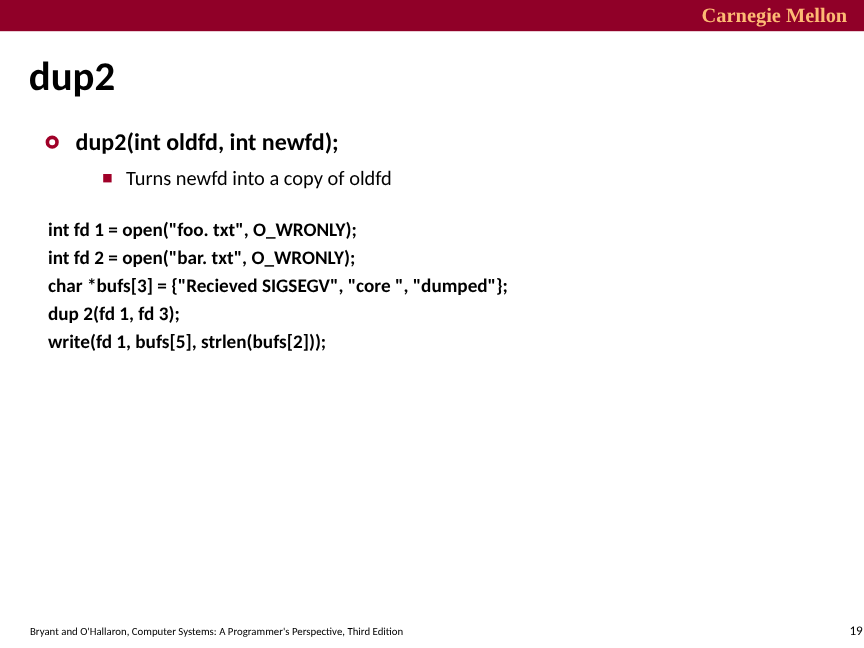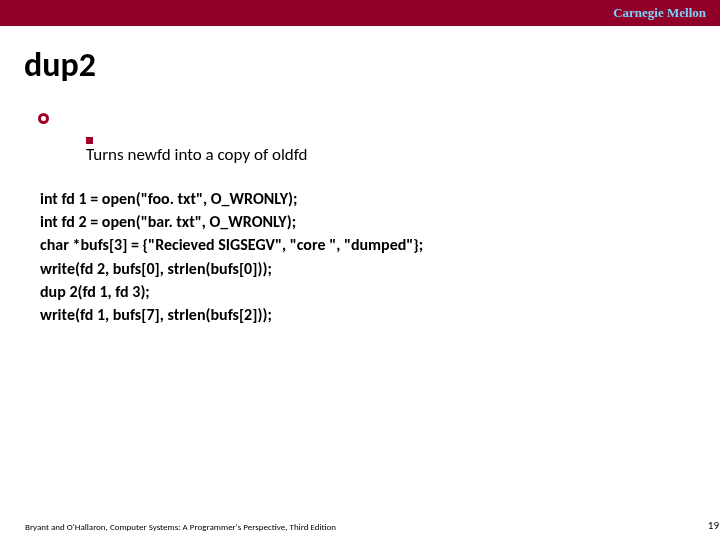--- a/index.html
+++ b/index.html
@@ -14,23 +14,23 @@
   .header-bar {
     width: 100%;
     height: 26px;
     background: #900028;
     display: flex;
     justify-content: flex-end;
     align-items: center;
     padding-right: 14px;
   }
   .header-bar span {
-    color: #7dd3fc;
+    color: #fdba74;
     font-weight: bold;
-    font-size: 13px;
+    font-size: 17px;
     font-family: "Times New Roman", serif;
   }
   .title {
     font-size: 34px;
     font-weight: bold;
     color: #000;
     padding: 18px 10px 8px 24px;
   }
   .content {
     padding: 0 28px 0 38px;
@@ -54,21 +54,20 @@
     font-size: 20px;
     font-weight: bold;
     line-height: 1.25;
   }
   .level2 {
     display: flex;
     align-items: flex-start;
     margin-left: 48px;
     margin-top: 6px;
     margin-bottom: 10px;
-    flex-direction: column;
   }
   .sq-bullet {
     width: 7px;
     height: 7px;
     background: #A00028;
     flex-shrink: 0;
     margin-top: 7px;
     margin-right: 12px;
   }
   .level2-text {
@@ -109,35 +108,35 @@
 <div class="header-bar">
   <span>Carnegie Mellon</span>
 </div>
 
 <div class="title">dup2</div>
 
 <div class="content">
 
   <div class="level1">
     <div class="circ-bullet"></div>
+    <div class="level1-text">dup2(int oldfd, int newfd);</div>
   </div>
 
   <div class="level2">
     <div class="sq-bullet"></div>
     <div class="level2-text">Turns newfd into a copy of oldfd</div>
   </div>
 
 
   <div class="code-block">
     <div class="code-line">int fd 1 = open("foo. txt", O_WRONLY);</div>
     <div class="code-line">int fd 2 = open("bar. txt", O_WRONLY);</div>
     <div class="code-line">char *bufs[3] = {"Recieved SIGSEGV", "core ", "dumped"};</div>
-    <div class="code-line">write(fd 2, bufs[0], strlen(bufs[0]));</div>
     <div class="code-line">dup 2(fd 1, fd 3);</div>
-    <div class="code-line">write(fd 1, bufs[7], strlen(bufs[2]));</div>
+    <div class="code-line">write(fd 1, bufs[5], strlen(bufs[2]));</div>
   </div>
 
 </div>
 
 <div class="footer">
   <div class="footer-left">Bryant and O'Hallaron, Computer Systems: A Programmer's Perspective, Third Edition</div>
   <div class="footer-right">19</div>
 </div>
 
 </body></html>

